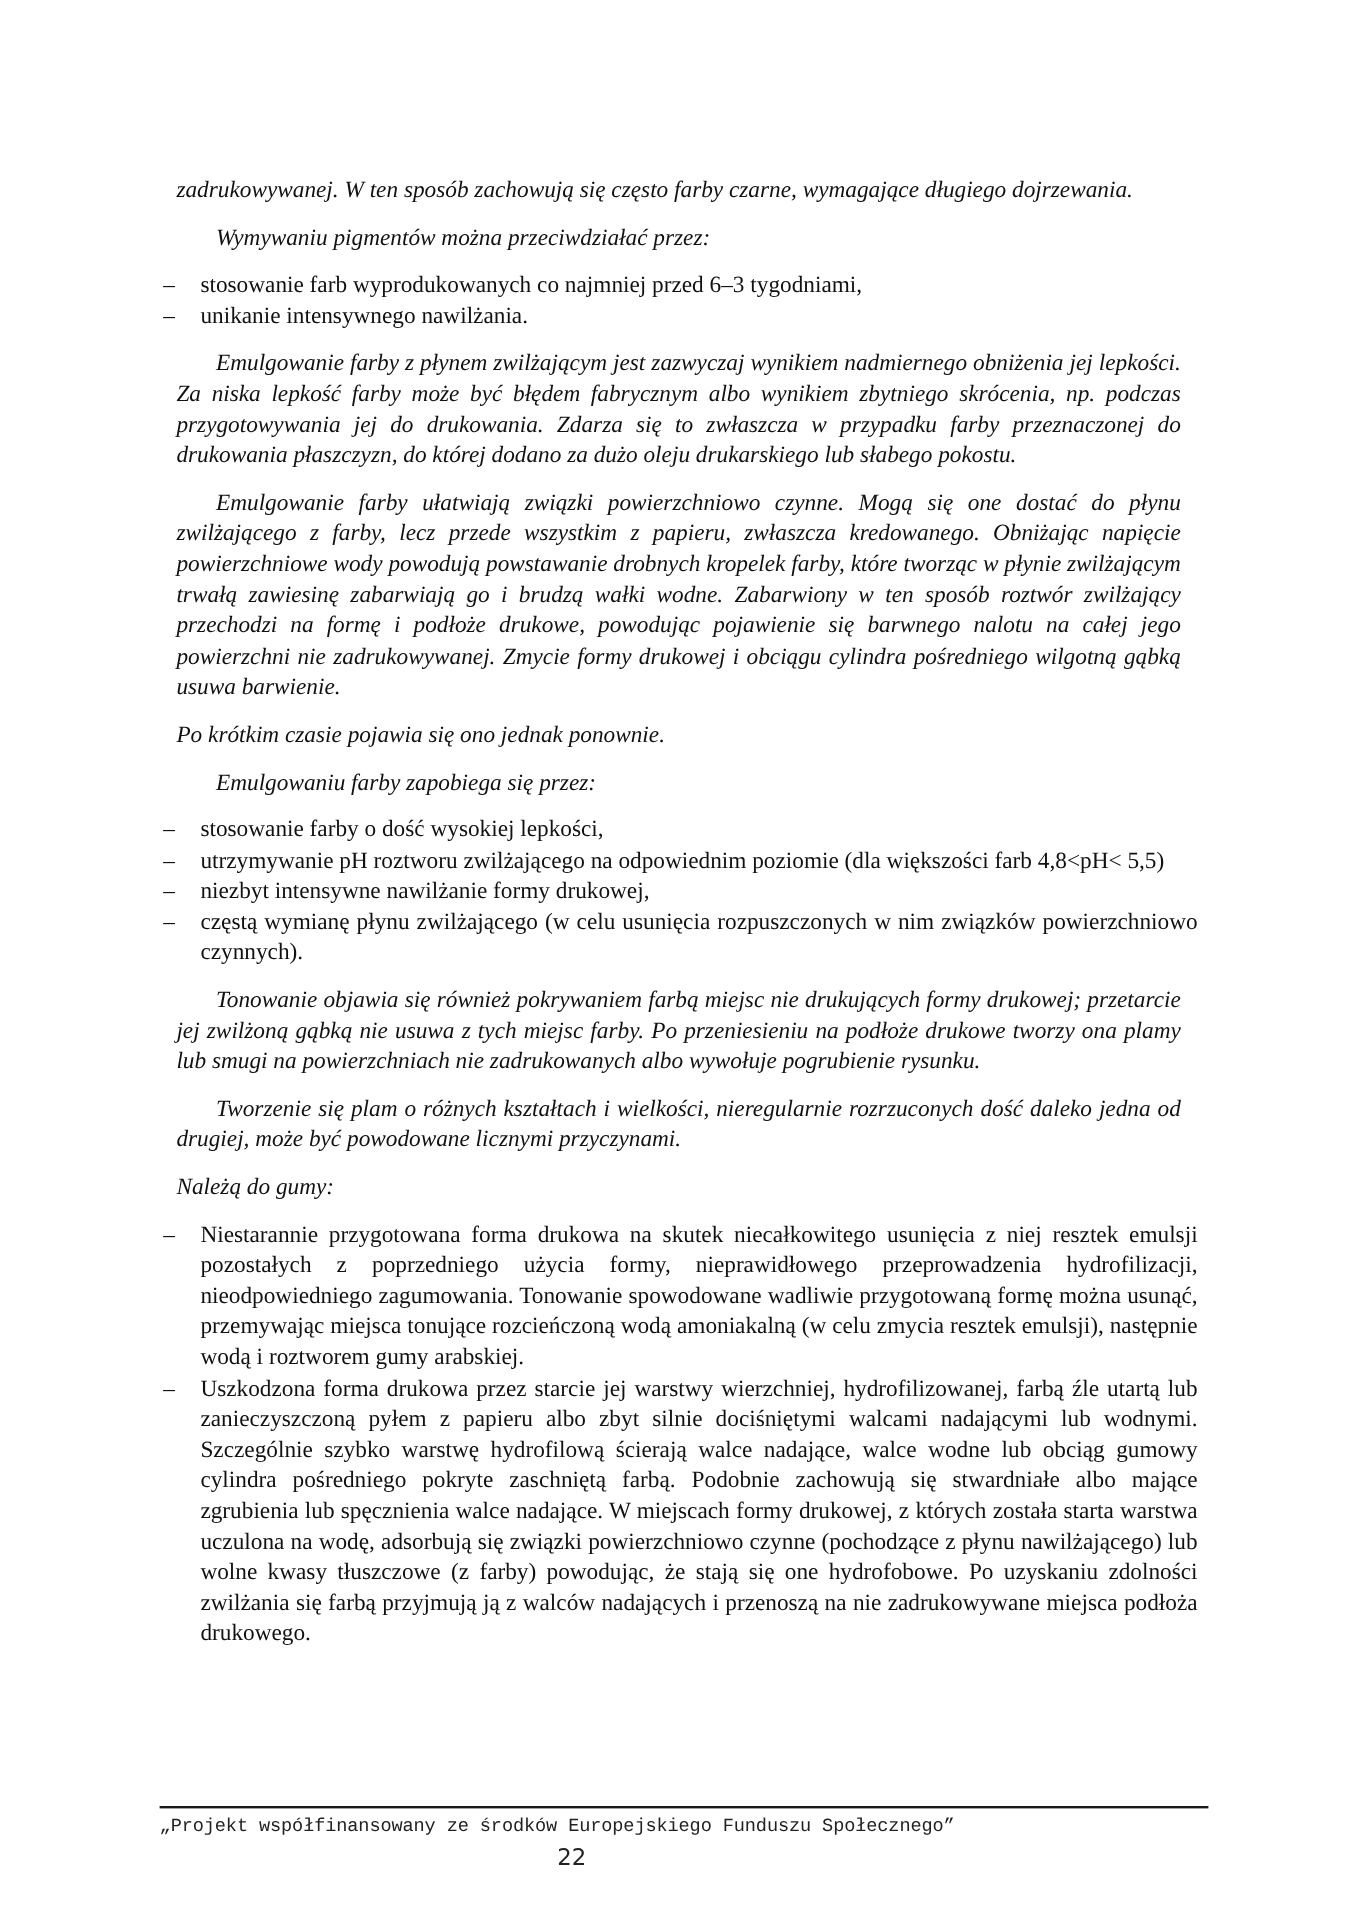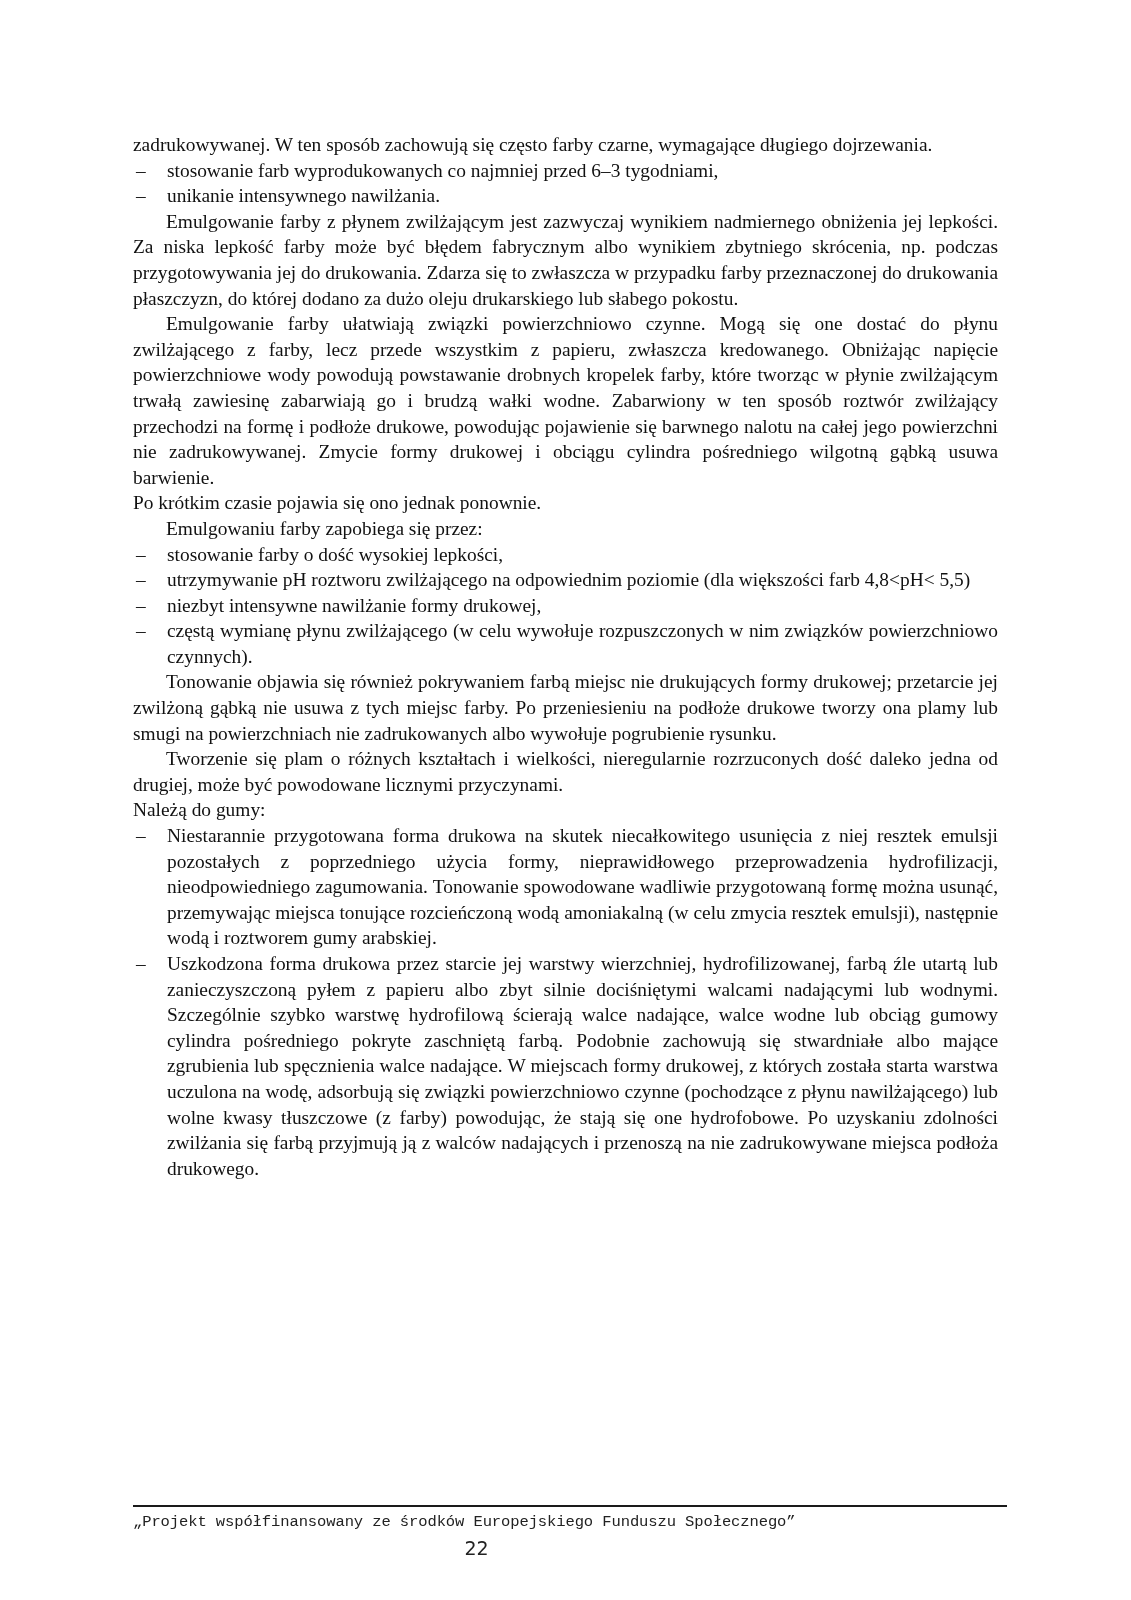--- a/index.html
+++ b/index.html
@@ -5,41 +5,42 @@
   html, body { margin: 0; padding: 0; background: #ffffff; }
   body { width: 1131px; height: 1600px; position: relative; overflow: hidden; }
   .page { position: absolute; left: 133px; top: 132px; width: 865px; }
   .body-text {
     font-family: "Liberation Serif", serif;
     font-size: 19.4px;
     line-height: 25.6px;
     color: #111;
     text-align: justify;
   }
-  .p { margin: 0; }
+  .p { margin: 14px; font-style: italic; }
   .p.indent { text-indent: 33px; }
   .li { position: relative; padding-left: 34px; margin: 0; }
   .li .dash { position: absolute; left: 3px; top: 0; }
   .li .txt { display: block; text-align: justify; }
   .footer-rule { position: absolute; left: 133px; top: 1505px; width: 874px; height: 0; border-top: 2px solid #1a1a1a; }
   .footer-note {
     position: absolute; left: 133px; top: 1513px;
     font-family: Liberation Mono, monospace; font-size: 15.5px; color: #222;
     letter-spacing: -0.1px;
   }
   .page-num {
     position: absolute; left: 0; width: 953px; top: 1537px; text-align: center;
     font-family: "DejaVu Sans", sans-serif; font-size: 19px; color: #222;
   }
 </style>
 </head>
 <body>
 
 <div class="page body-text" id="doc-body">
     <p class="p">zadrukowywanej. W ten sposób zachowują się często farby czarne, wymagające długiego dojrzewania.</p>
+    <p class="p indent">Wymywaniu pigmentów można przeciwdziałać przez:</p>
     <div class="li">
       <span class="dash">–</span>
       <span class="txt">stosowanie farb wyprodukowanych co najmniej przed 6–3 tygodniami,</span>
     </div>
     <div class="li">
       <span class="dash">–</span>
       <span class="txt">unikanie intensywnego nawilżania.</span>
     </div>
     <p class="p indent">Emulgowanie farby z płynem zwilżającym jest zazwyczaj wynikiem nadmiernego obniżenia jej lepkości. Za niska lepkość farby może być błędem fabrycznym albo wynikiem zbytniego skrócenia, np. podczas przygotowywania jej do drukowania. Zdarza się to zwłaszcza w przypadku farby przeznaczonej do drukowania płaszczyzn, do której dodano za dużo oleju drukarskiego lub słabego pokostu.</p>
     <p class="p indent">Emulgowanie farby ułatwiają związki powierzchniowo czynne. Mogą się one dostać do płynu zwilżającego z farby, lecz przede wszystkim z papieru, zwłaszcza kredowanego. Obniżając napięcie powierzchniowe wody powodują powstawanie drobnych kropelek farby, które tworząc w płynie zwilżającym trwałą zawiesinę zabarwiają go i brudzą wałki wodne. Zabarwiony w ten sposób roztwór zwilżający przechodzi na formę i podłoże drukowe, powodując pojawienie się barwnego nalotu na całej jego powierzchni nie zadrukowywanej. Zmycie formy drukowej i obciągu cylindra pośredniego wilgotną gąbką usuwa barwienie.</p>
@@ -52,21 +53,21 @@
     <div class="li">
       <span class="dash">–</span>
       <span class="txt">utrzymywanie pH roztworu zwilżającego na odpowiednim poziomie (dla większości farb 4,8&lt;pH&lt; 5,5)</span>
     </div>
     <div class="li">
       <span class="dash">–</span>
       <span class="txt">niezbyt intensywne nawilżanie formy drukowej,</span>
     </div>
     <div class="li">
       <span class="dash">–</span>
-      <span class="txt">częstą wymianę płynu zwilżającego (w celu wywołuje rozpuszczonych w nim związków powierzchniowo czynnych).</span>
+      <span class="txt">częstą wymianę płynu zwilżającego (w celu usunięcia rozpuszczonych w nim związków powierzchniowo czynnych).</span>
     </div>
     <p class="p indent">Tonowanie objawia się również pokrywaniem farbą miejsc nie drukujących formy drukowej; przetarcie jej zwilżoną gąbką nie usuwa z tych miejsc farby. Po przeniesieniu na podłoże drukowe tworzy ona plamy lub smugi na powierzchniach nie zadrukowanych albo wywołuje pogrubienie rysunku.</p>
     <p class="p indent">Tworzenie się plam o różnych kształtach i wielkości, nieregularnie rozrzuconych dość daleko jedna od drugiej, może być powodowane licznymi przyczynami.</p>
     <p class="p">Należą do gumy:</p>
     <div class="li">
       <span class="dash">–</span>
       <span class="txt">Niestarannie przygotowana forma drukowa na skutek niecałkowitego usunięcia z niej resztek emulsji pozostałych z poprzedniego użycia formy, nieprawidłowego przeprowadzenia hydrofilizacji, nieodpowiedniego zagumowania. Tonowanie spowodowane wadliwie przygotowaną formę można usunąć, przemywając miejsca tonujące rozcieńczoną wodą amoniakalną (w celu zmycia resztek emulsji), następnie wodą i roztworem gumy arabskiej.</span>
     </div>
     <div class="li">
       <span class="dash">–</span>

